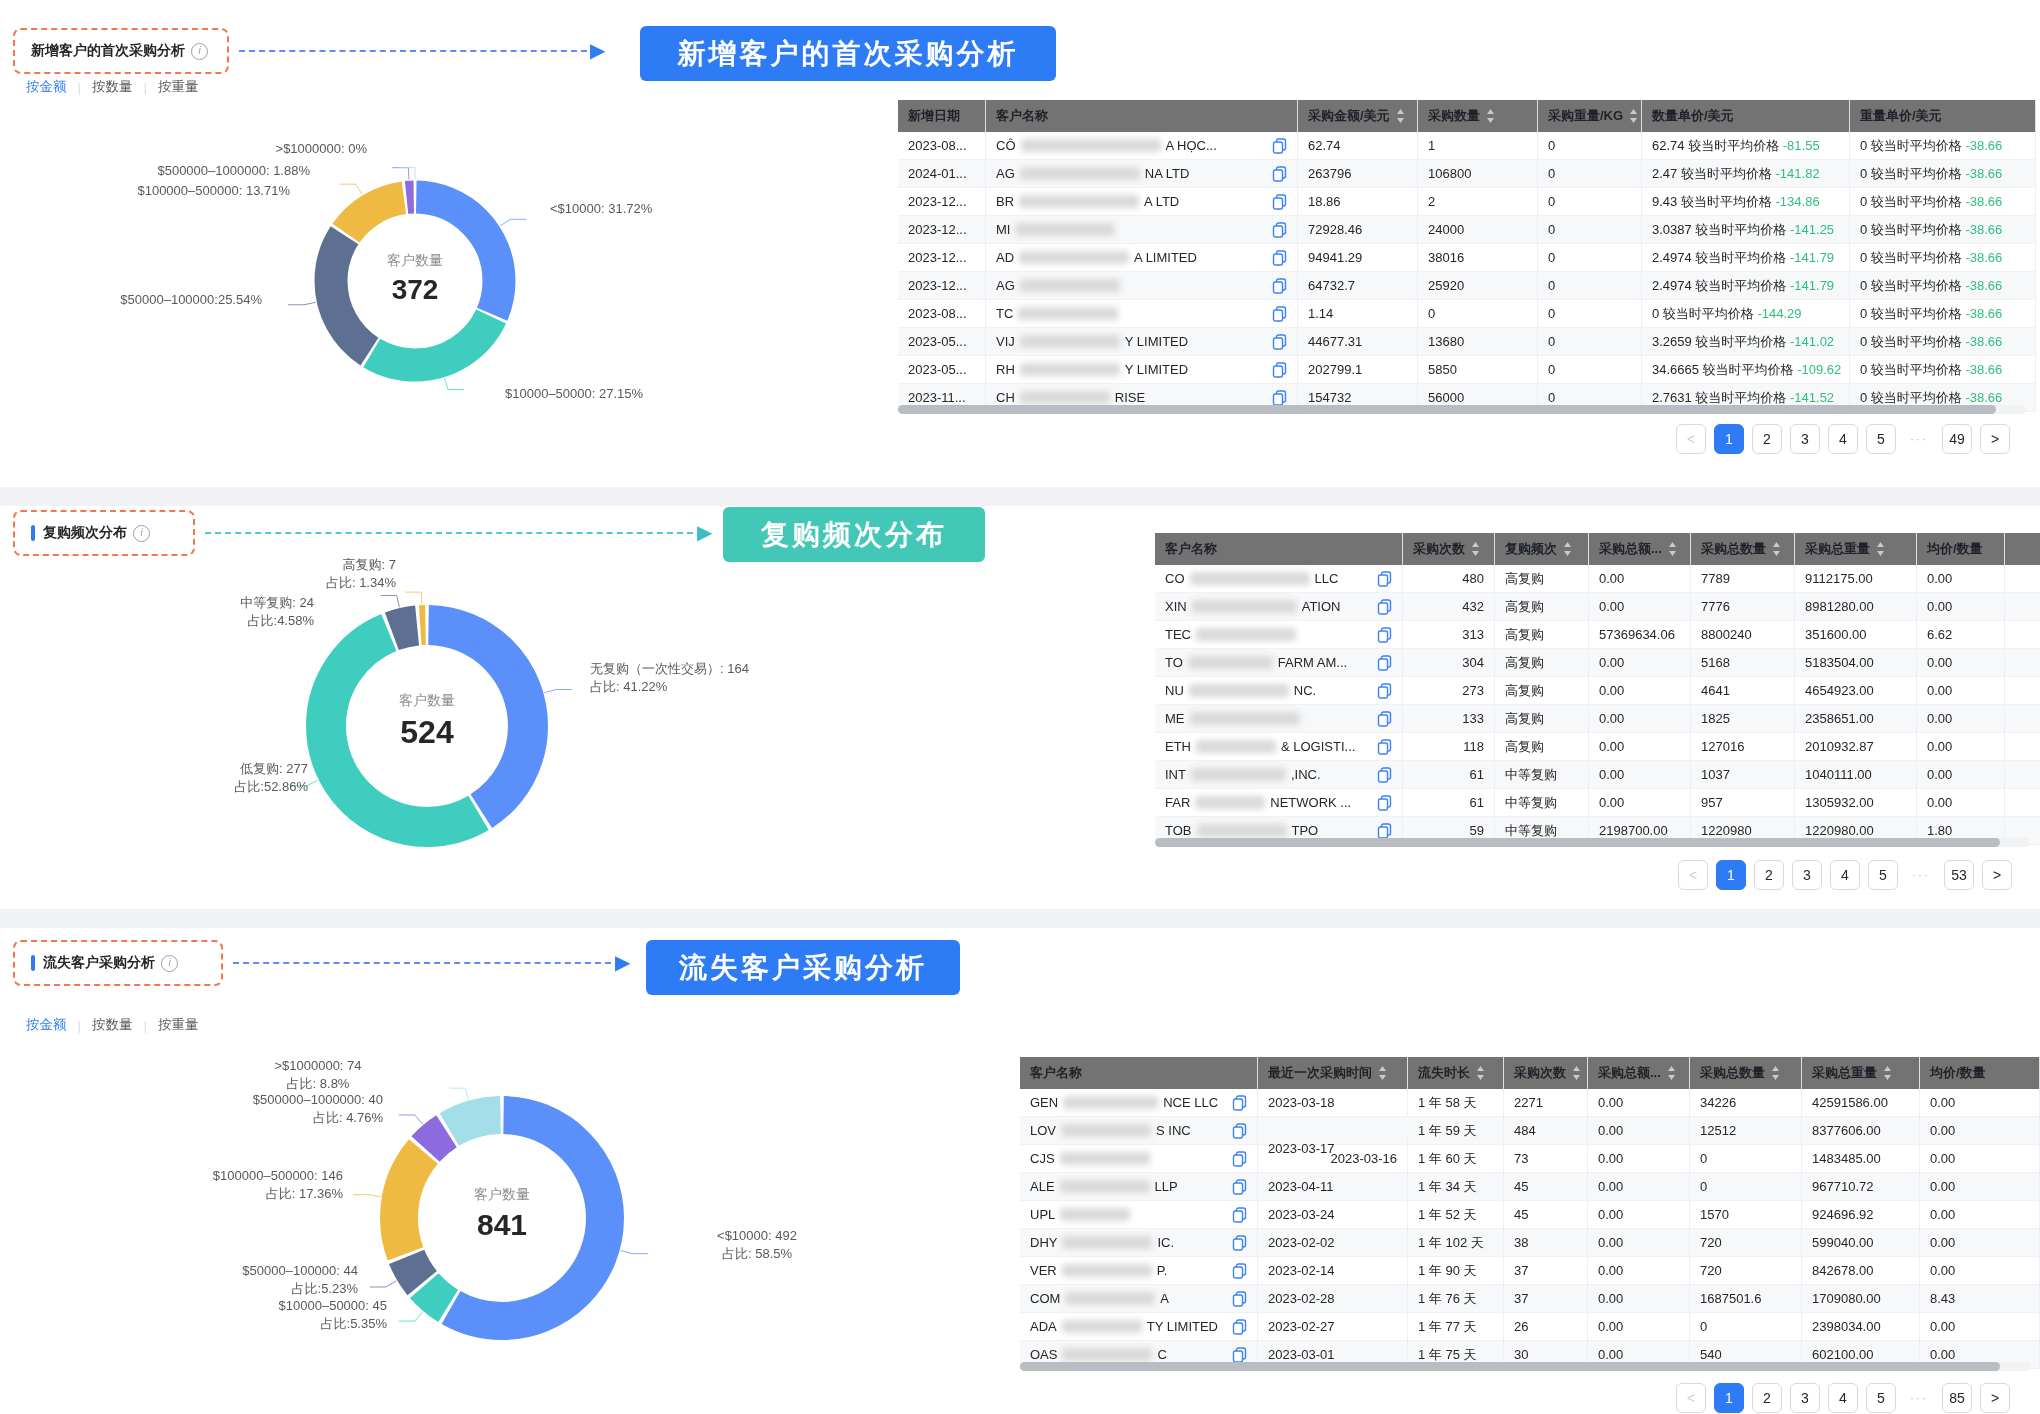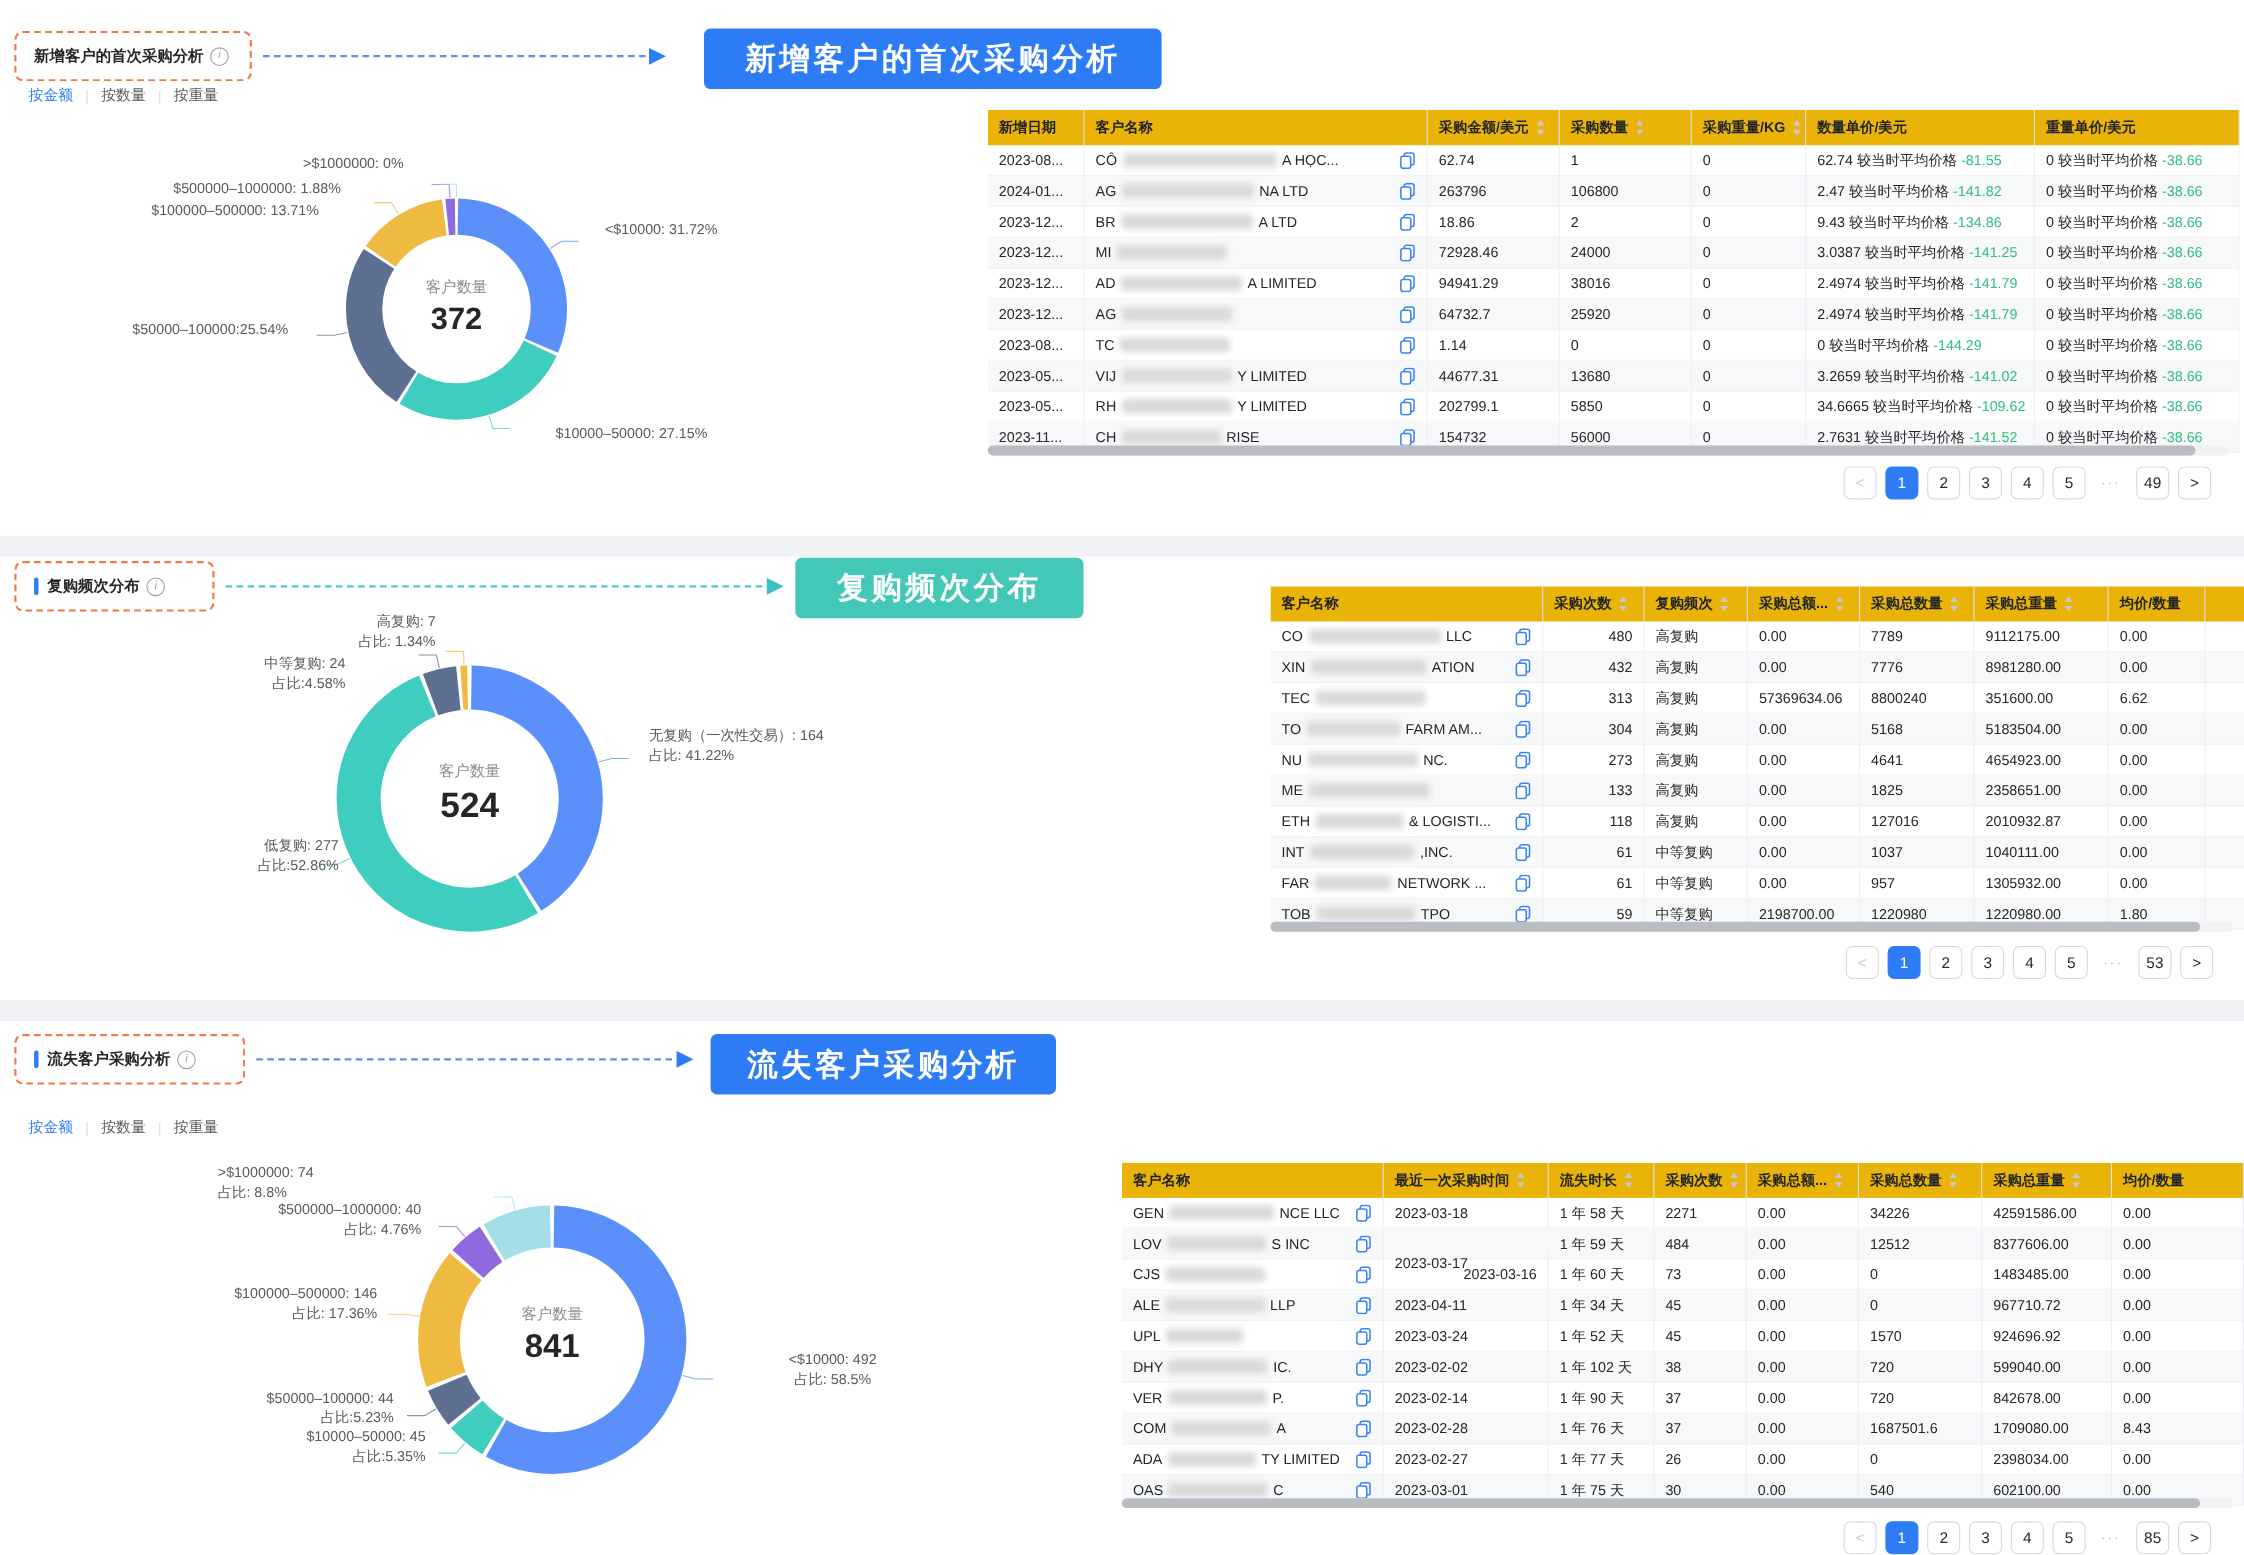--- a/index.html
+++ b/index.html
@@ -26,21 +26,21 @@
   .tabsep{color:#dcdfe6;margin:0 11px;}
   
   #overlay{position:absolute;left:0;top:0;pointer-events:none;}
   .chart-label{position:absolute;font-size:13px;color:#595959;line-height:18px;white-space:nowrap;}
   .chart-label .l2{font-size:13px;color:#595959;}
   .center-txt{position:absolute;text-align:center;}
   .center-txt .cl{font-size:14px;color:#8C8C8C;margin-bottom:4px;}
   .center-txt .cv{font-weight:bold;color:#262626;}
   
   .tbl{position:absolute;background:#fff;box-sizing:border-box;overflow:hidden;}
-  .tbl-h{display:flex;background:#eab308;}
+  .tbl-h{display:flex;background:#737373;}
   .tbl-hc{display:flex;align-items:center;box-sizing:border-box;padding:0 10px;font-size:13px;
           font-weight:bold;color:#1f2329;border-right:1px solid #dde1ee;white-space:nowrap;overflow:hidden;}
   .tbl-r{display:flex;border-bottom:1px solid #F0F1F5;}
   .tbl-r.alt{background:#F7F8FA;}
   .tbl-c{box-sizing:border-box;padding:0 10px;font-size:13px;color:#262626;display:flex;align-items:center;
          border-right:1px solid #EDEFF4;white-space:nowrap;overflow:hidden;}
   .tbl-c.right{justify-content:flex-end;}
   .namewrap{display:flex;align-items:center;width:100%;}
   .blur-chip{display:inline-block;height:13px;background:#d9d9d9;border-radius:3px;
              filter:blur(3px);margin:0 5px;flex:0 1 auto;}
@@ -194,21 +194,21 @@
         <div class="l2">占比:5.23%</div>
       </div>
       <div class="chart-label" style="left: 103px; top: 1167px; width: 240px; text-align: right;">
         <div>$100000–500000: 146</div>
         <div class="l2">占比: 17.36%</div>
       </div>
       <div class="chart-label" style="left: 143px; top: 1091px; width: 240px; text-align: right;">
         <div>$500000–1000000: 40</div>
         <div class="l2">占比: 4.76%</div>
       </div>
-      <div class="chart-label" style="left: 198px; top: 1057px; width: 240px; text-align: left;">
+      <div class="chart-label" style="left: 198px; top: 1057px; width: 240px; text-align: center;">
         <div>&gt;$1000000: 74</div>
         <div class="l2">占比: 8.8%</div>
       </div>
       <div class="center-txt" style="left: 412px; top: 1186px; width: 180px;">
         <div class="cl">客户数量</div>
         <div class="cv" style="font-size: 30px;">841</div>
       </div>
       <div class="tbl" style="left: 898px; top: 100px; width: 1138px;">
         <div class="tbl-h" style="height: 32px;">
           <div class="tbl-hc" style="width: 88px; height: 32px;">

